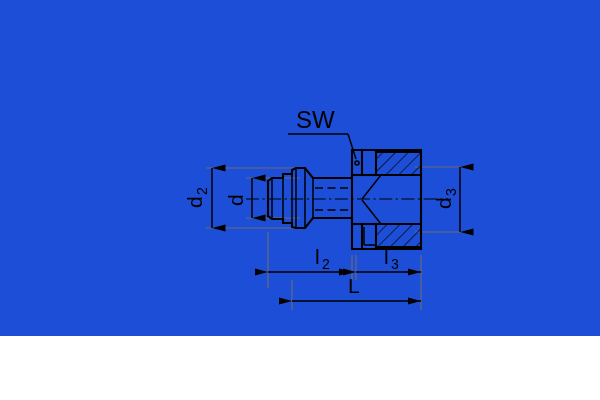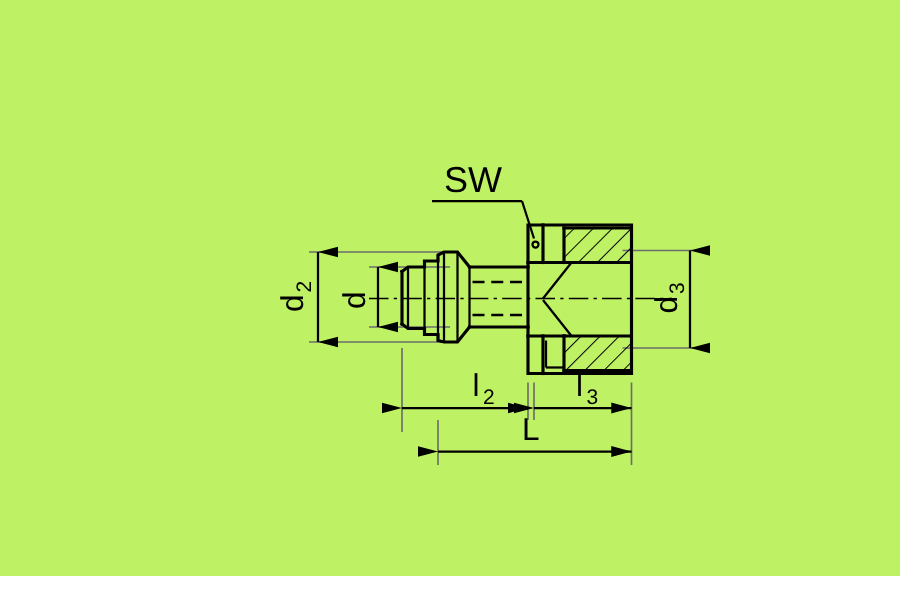--- a/index.html
+++ b/index.html
@@ -9,22 +9,22 @@
   }
   body {
     width: 600px;
     height: 400px;
     font-family: "Liberation Sans", sans-serif;
     overflow: hidden;
   }
   #drawing-root {
     position: relative;
     width: 600px;
-    height: 384px;
-    background: #bef264;
+    height: 336px;
+    background: #1d4ed8;
   }
   svg#tech-drawing {
     display: block;
     width: 600px;
     height: 400px;
   }
   .outline {
     fill: none;
     stroke: #000000;
     stroke-width: 2.1;

